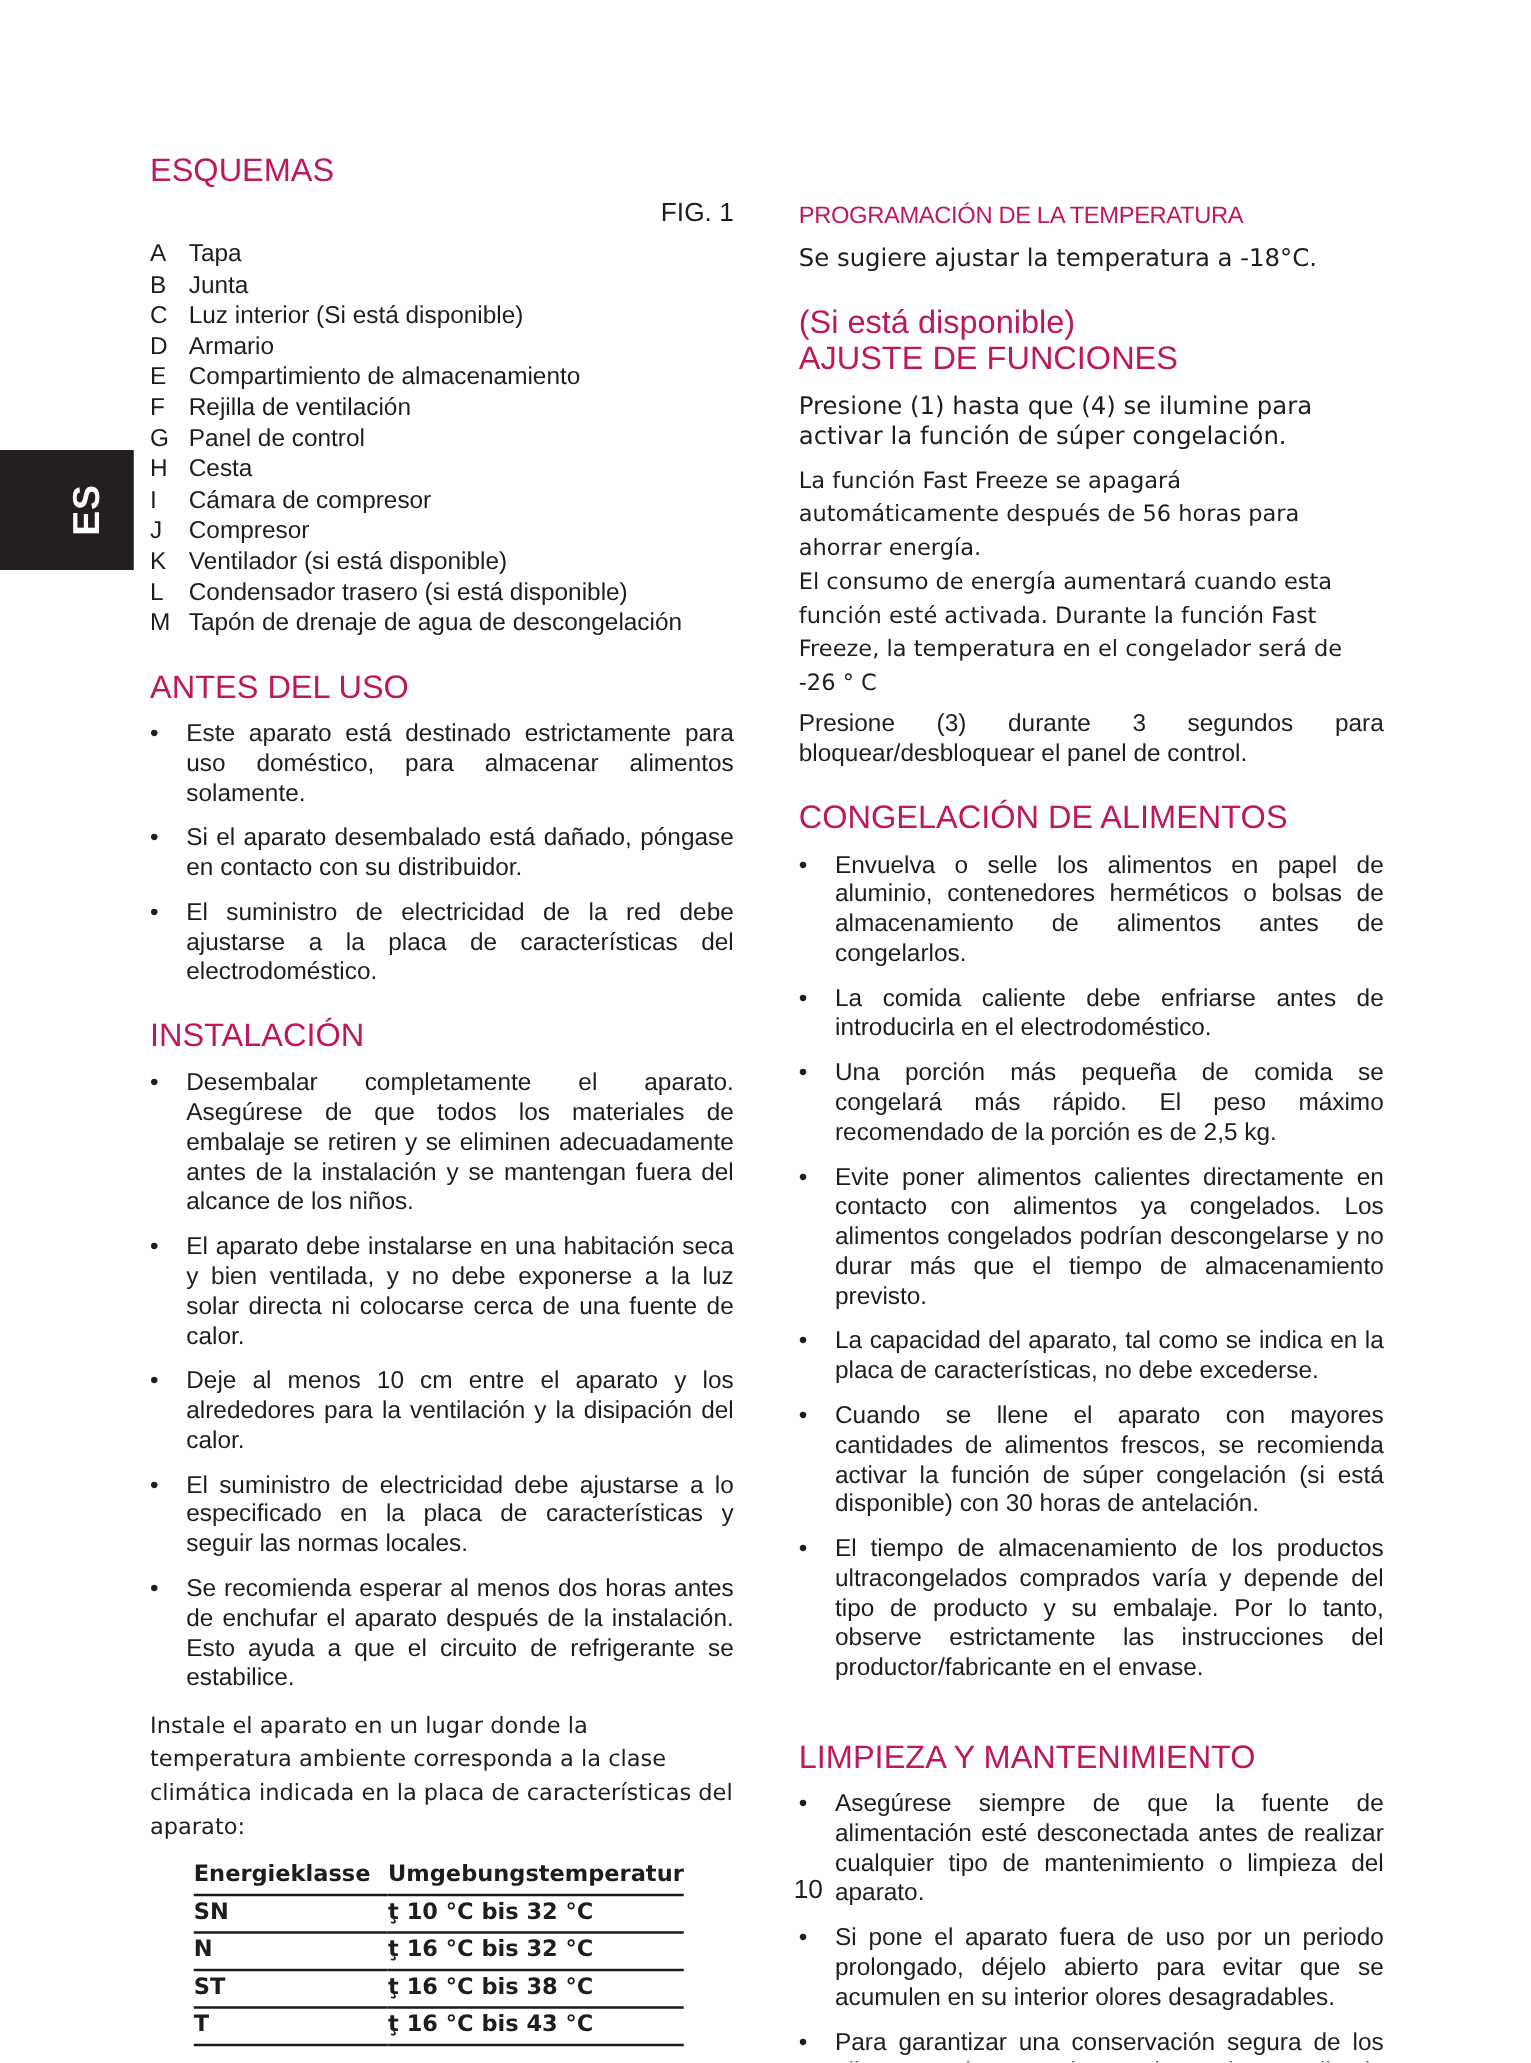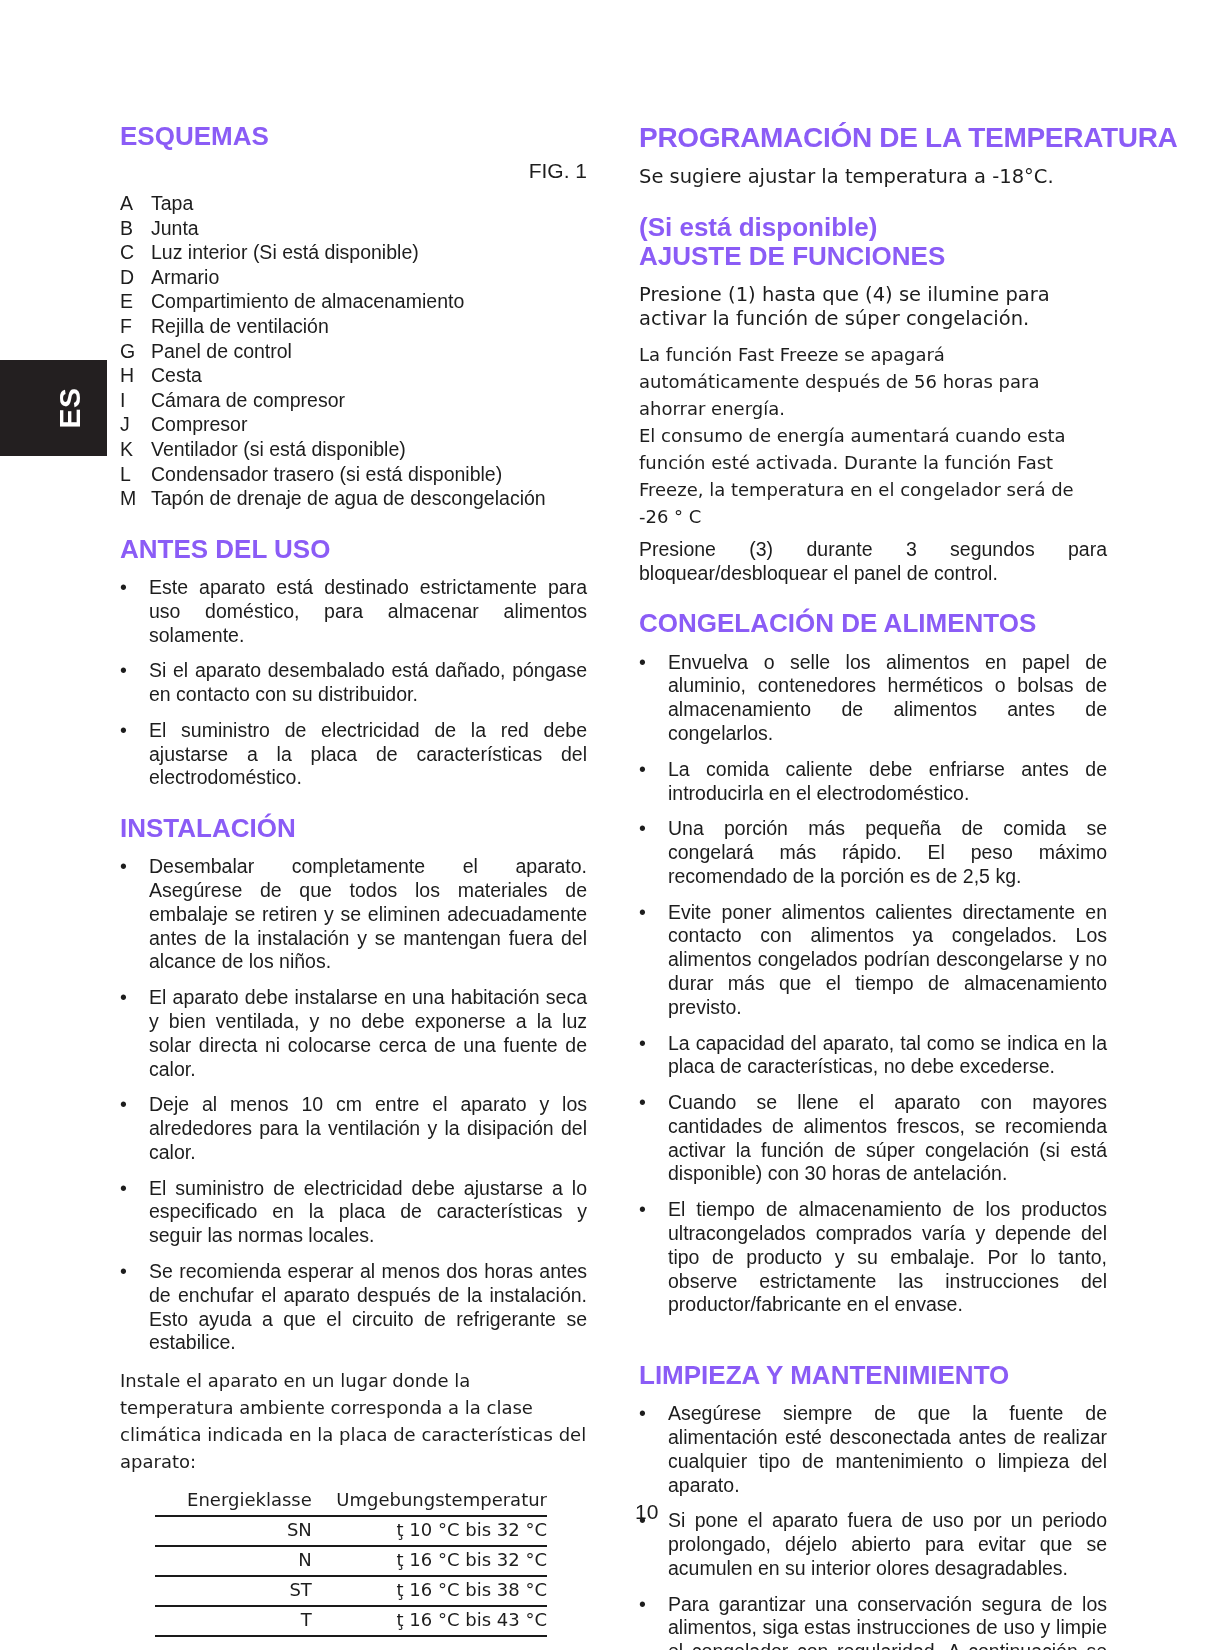--- a/index.html
+++ b/index.html
@@ -6,27 +6,27 @@
   .page {
     position:relative; width:1225px; height:1650px; background:#ffffff;
     font-family:"Liberation Sans", sans-serif; color:#1d1d1d; overflow:hidden;
   }
   .columns { display:flex; gap:52px; padding:122px 118px 0 120px; }
   .col { flex:1; min-width:0; }
   .col.left  { max-width:467px; }
   .col.right { max-width:470px; }
 
   h1 {
-    font-size:26px; line-height:1.12; font-weight:bold; color:#8b5cf6;
+    font-size:26px; line-height:1.12; font-weight:normal; color:#be185d;
     margin:24px 0 12px; letter-spacing:0;
   }
   h1:first-child { margin-top:0; }
   h1.tight { margin-bottom:8px; }
   h1 .h-line { display:block; }
-  h1.nowrap { white-space:nowrap; font-size:28px; letter-spacing:-0.3px; }
+  h1.nowrap { white-space:nowrap; font-size:19px; letter-spacing:-0.3px;margin-top:40px; }
   h1.mt-lg { margin-top:44px; }
 
   .fig { font-size:21px; margin:0 0 8px;text-align:right; }
 
   .part { display:flex; line-height:24.6px; font-size:19.5px; }
   .part .letter { flex:0 0 31px; }
   .part .ptext  { flex:1; }
 
   .li { display:flex; margin:0 0 12px; font-size:19.5px; line-height:1.22; }
   .li .marker { flex:0 0 29px; }
@@ -37,21 +37,21 @@
 
   .alt { font-family:"DejaVu Sans", sans-serif; font-size:18px; line-height:1.5; }
   p.alt { margin:0 0 10px; }
   .note { margin:6px 0 10px 29px; }
 
   table.climate {
     border-collapse:collapse; width:392px; margin:12px 0 10px 35px;
     font-family:"DejaVu Sans", sans-serif; font-size:18px;
   }
   table.climate th, table.climate td {
-    font-weight:normal; text-align:right; padding:2px 0 5px;
+    font-weight:bold; text-align:left; padding:2px 0 5px;
     border-bottom:2px solid #1a1a1a;
   }
   table.climate col.c1 { width:40%; }
   table.climate col.c2 { width:60%; }
 
   .es-tab {
     position:absolute; left:0; top:360px; width:107px; height:96px;
     background:#231f20;
   }
   .es-label {

